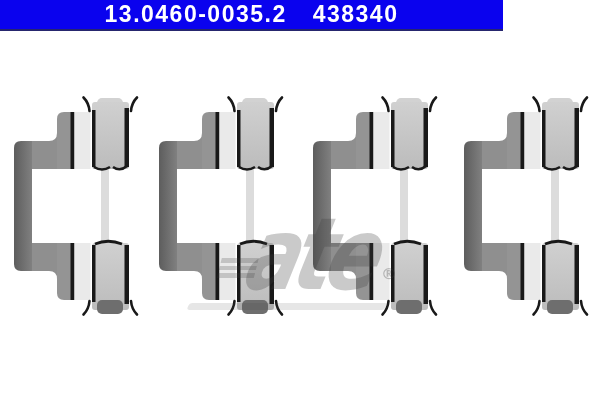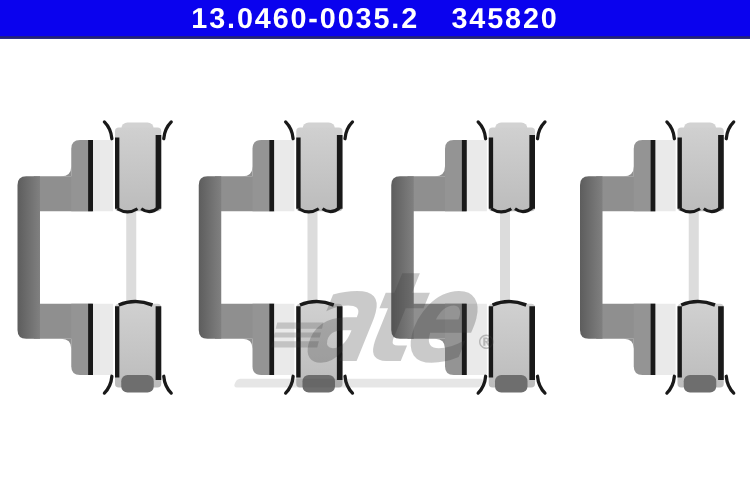--- a/index.html
+++ b/index.html
@@ -2,21 +2,21 @@
 <html><head>
 <meta charset="utf-8">
 <style>
   html,body{margin:0;padding:0;background:#fff;}
   #app{
     position:relative;width:600px;height:400px;background:#ffffff;
     overflow:hidden;font-family:"Liberation Sans",sans-serif;
   }
   
   .title-bar{
-    position:absolute;top:0;left:0;width:600px;height:29px;
+    position:absolute;top:0;left:0;width:503px;height:29px;
     background:#0a02ee;border-bottom:2px solid #26266e;
     display:flex;align-items:center;justify-content:center;gap:26px;
     color:#ffffff;font-weight:bold;font-size:23px;letter-spacing:1.5px;
     white-space:nowrap;
   }
   .stage{position:absolute;top:0;left:0;width:600px;height:400px;}
   .clips-svg{position:absolute;top:0;left:0;}
   
   .watermark{position:absolute;top:0;left:0;width:600px;height:400px;pointer-events:none;}
   .wm-text{
@@ -37,21 +37,21 @@
     background:rgba(60,60,60,0.13);border-radius:3px;transform:skewX(-24deg);
   }
 </style>
 </head>
 <body>
 
 <div id="app">
 
   <header class="title-bar">
     <span>13.0460-0035.2</span>
-    <span>345820</span>
+    <span>438340</span>
   </header>
 
   <main class="stage">
 
     <svg class="clips-svg" width="600" height="400" viewBox="0 0 600 400" xmlns="http://www.w3.org/2000/svg" xmlns:xlink="http://www.w3.org/1999/xlink">
       <defs>
         <linearGradient id="gSpine" x1="0" y1="0" x2="1" y2="0">
           <stop offset="0" stop-color="#5d5d5d"></stop>
           <stop offset="1" stop-color="#808080"></stop>
         </linearGradient>

